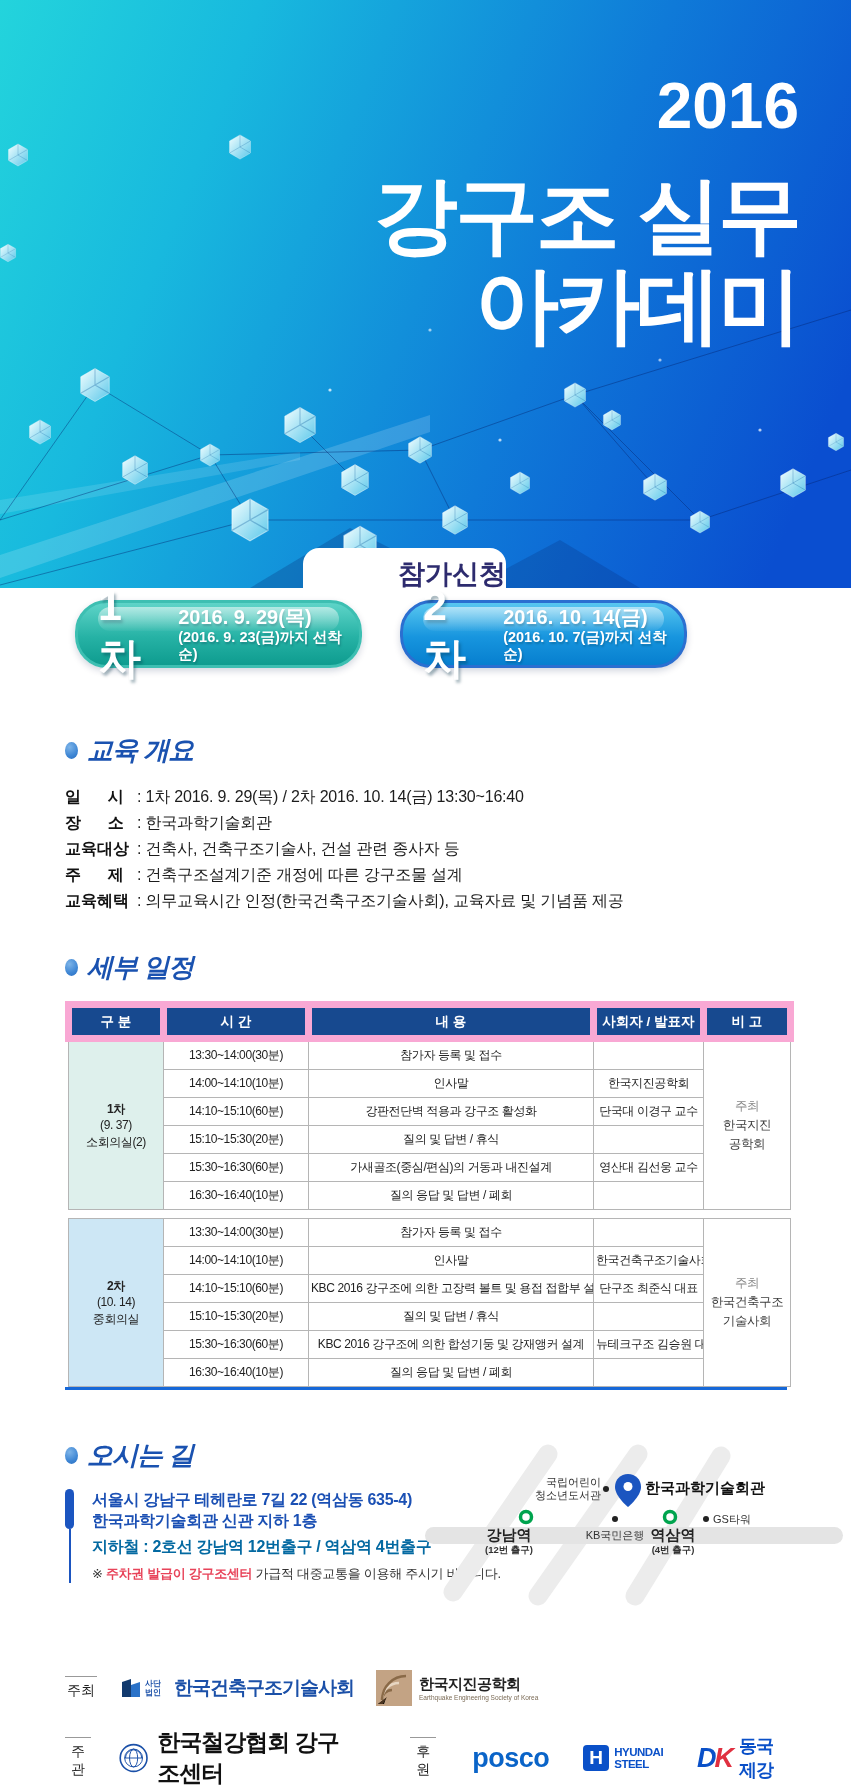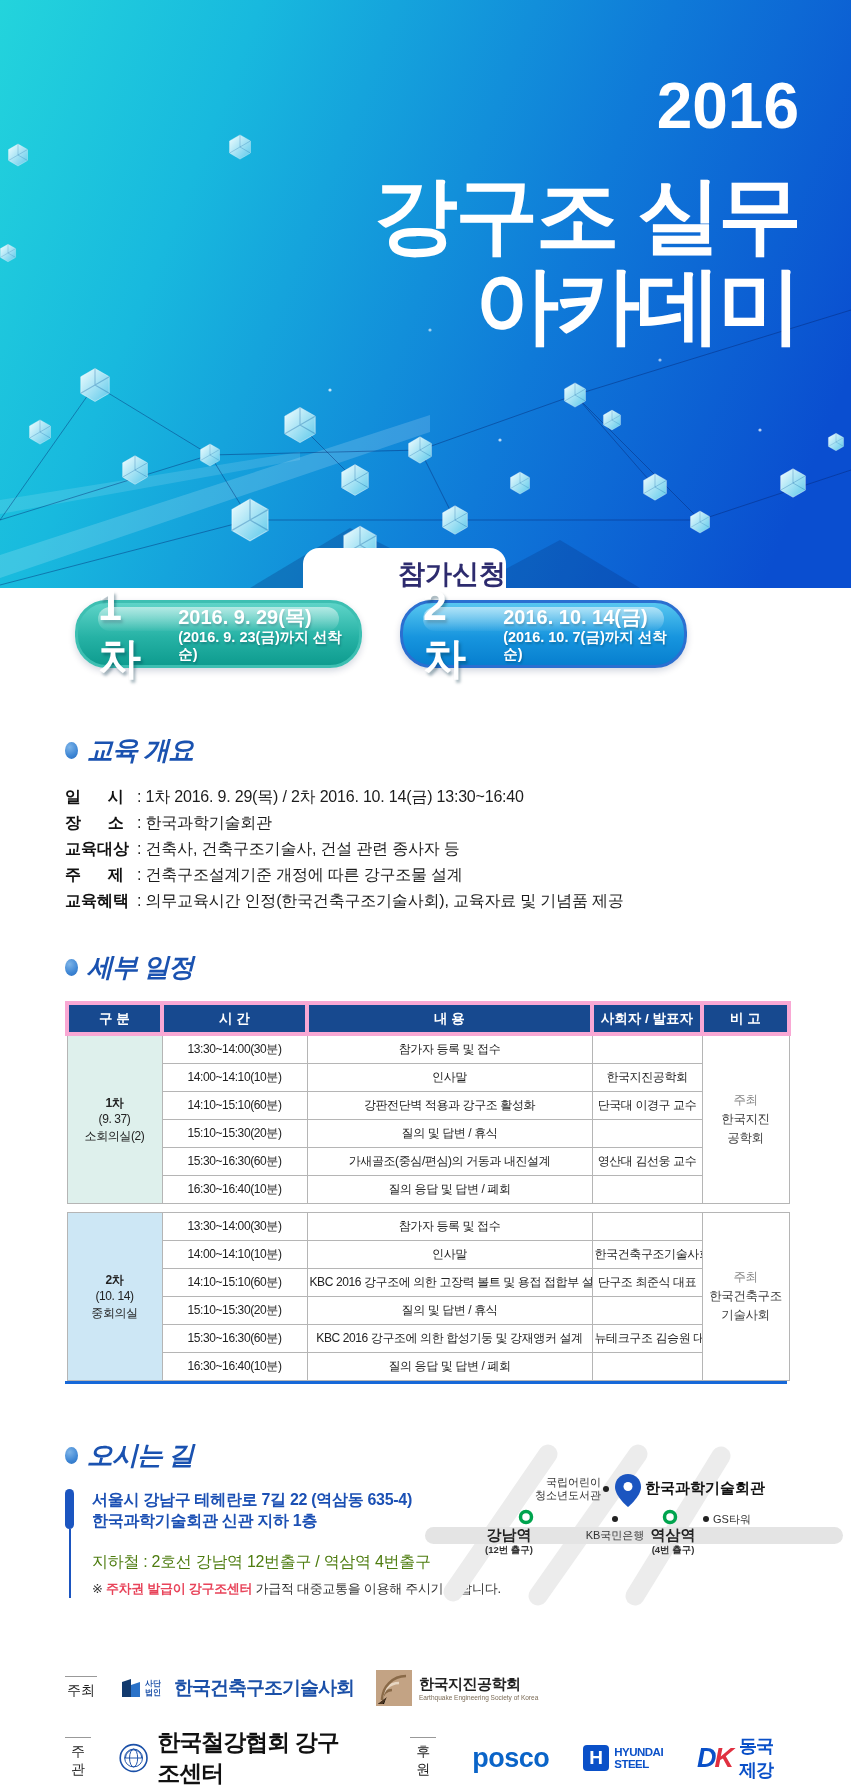--- a/index.html
+++ b/index.html
@@ -37,41 +37,41 @@
   .overview{position:absolute;left:65px;top:733px;width:722px;}
   .ov-list{list-style:none;margin:16px 0 0 0;padding:0;font-size:16px;color:#1c1c1c;}
   .ov-list li{line-height:26px;white-space:nowrap;}
   .ov-label{display:inline-block;width:72px;font-weight:bold;white-space:pre;color:#111;}
   .ov-value{letter-spacing:-0.2px;}
 
   
   .schedule{position:absolute;left:65px;top:950px;width:722px;}
   .tbl-wrap{margin-top:16px;border-bottom:3px solid #1668d8;}
   table.sched{border-collapse:collapse;width:722px;table-layout:fixed;font-size:12px;color:#222;}
-  table.sched th{background:#17498f;color:#fff;font-size:13.5px;font-weight:bold;height:27px;border:4px solid #f9a8d4;padding:0;}
+  table.sched th{background:#17498f;color:#fff;font-size:13.5px;font-weight:bold;height:27px;border:7px solid #f9a8d4;padding:0;}
   table.sched td{border:1px solid #b5b5b5;height:27px;text-align:center;padding:0 2px;overflow:hidden;white-space:nowrap;letter-spacing:-0.4px;}
   td.group{font-size:12px;line-height:1.35;}
   td.group .gname{font-weight:bold;display:block;}
   td.group span{display:block;}
   td.g1{background:#def0ec;}
   td.g2{background:#cde7f5;}
   td.note{font-size:12.5px;line-height:1.5;background:#fff;}
   td.note .note-head{display:block;color:#888;}
   td.note span{display:block;color:#3c3c3c;}
   tr.gap td{border:none;height:8px;background:#fff;}
 
   
   .directions{position:absolute;left:65px;top:1438px;width:786px;height:190px;}
   .addr{display:flex;margin-top:16px;}
   .addr-bar{width:9px;margin-right:18px;display:flex;flex-direction:column;align-items:center;}
   .addr-bar .cap{width:9px;height:40px;background:#1b55c0;border-radius:5px;}
   .addr-bar .stem{width:2px;flex:1;background:#1b55c0;}
   .addr-text{font-size:16px;}
   .addr-blue{color:#1b50b4;font-weight:bold;line-height:21px;letter-spacing:-0.3px;}
-  .addr-sub{margin-top:21px;font-weight:normal;color:#4d7c0f;letter-spacing:-0.3px;}
+  .addr-sub{margin-top:6px;font-weight:bold;color:#0369a1;letter-spacing:-0.3px;}
   .addr-notice{margin-top:7px;font-size:13px;color:#333;letter-spacing:-0.3px;}
   .addr-notice .red{color:#e8445a;font-weight:bold;}
   .map{position:absolute;left:358px;top:2px;width:424px;height:172px;}
   .map text{font-family:"Liberation Sans","DejaVu Sans",sans-serif;}
 
   
   .footer{position:absolute;left:65px;top:1666px;width:722px;}
   .f-label{font-size:14px;color:#222;border-top:1.5px solid #999;padding-top:5px;width:32px;text-align:center;}
   .f-row{display:flex;align-items:center;}
   .f-row1{height:44px;}

